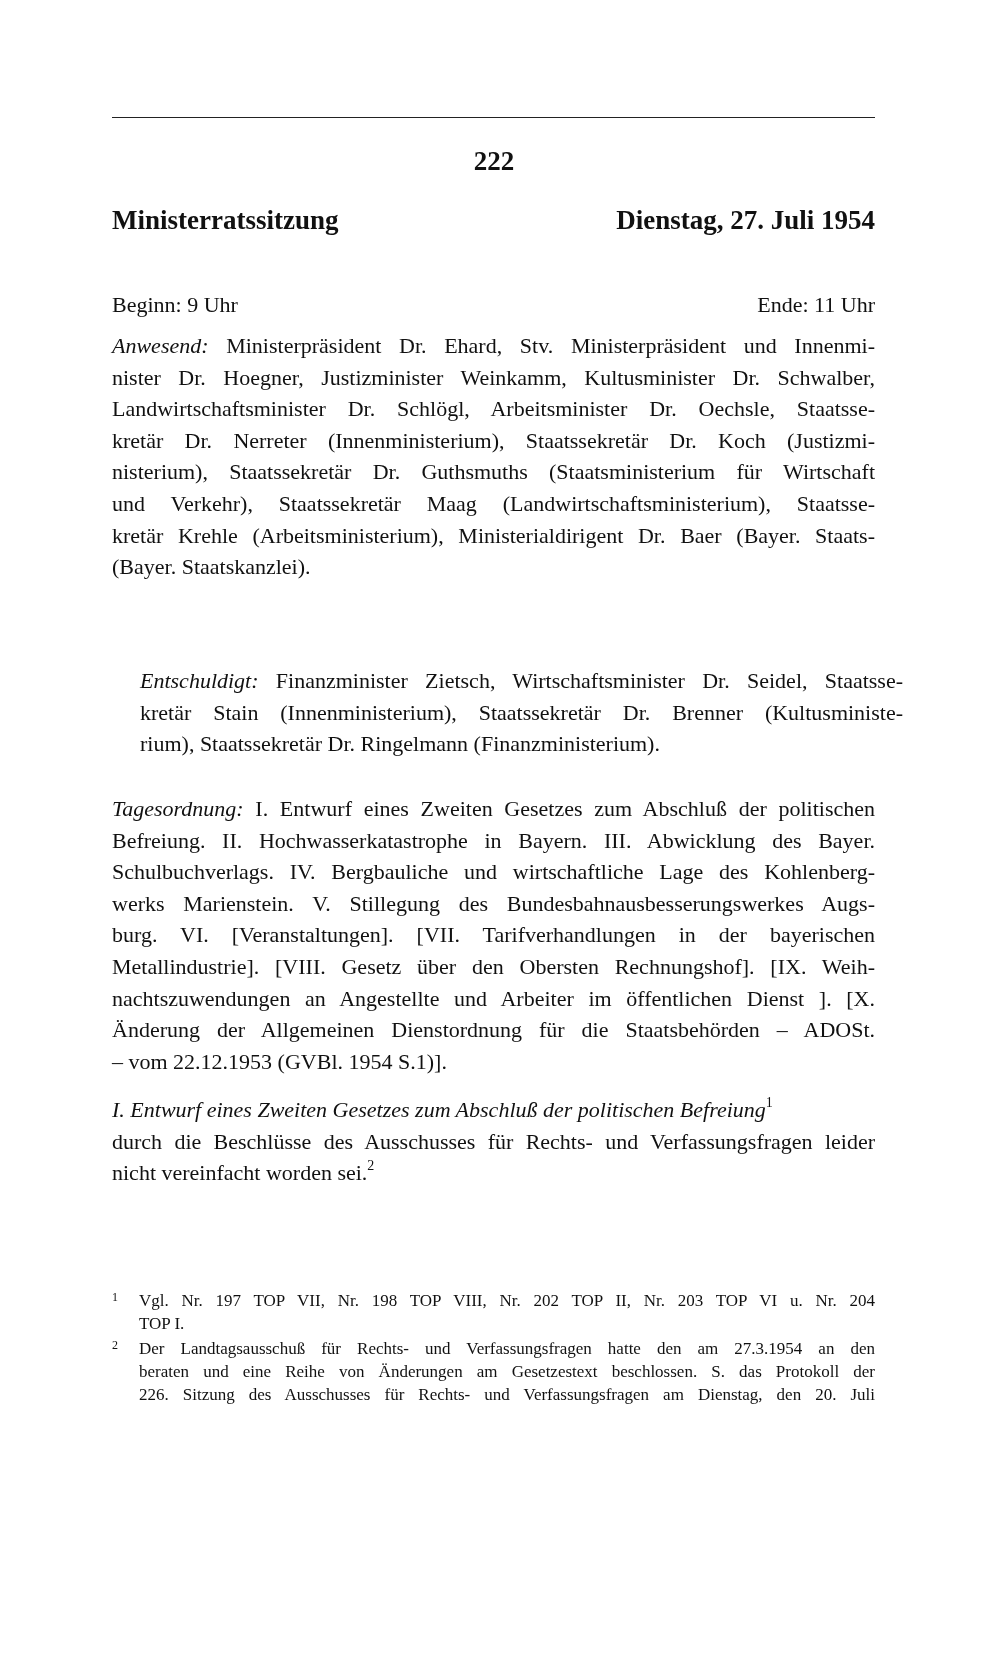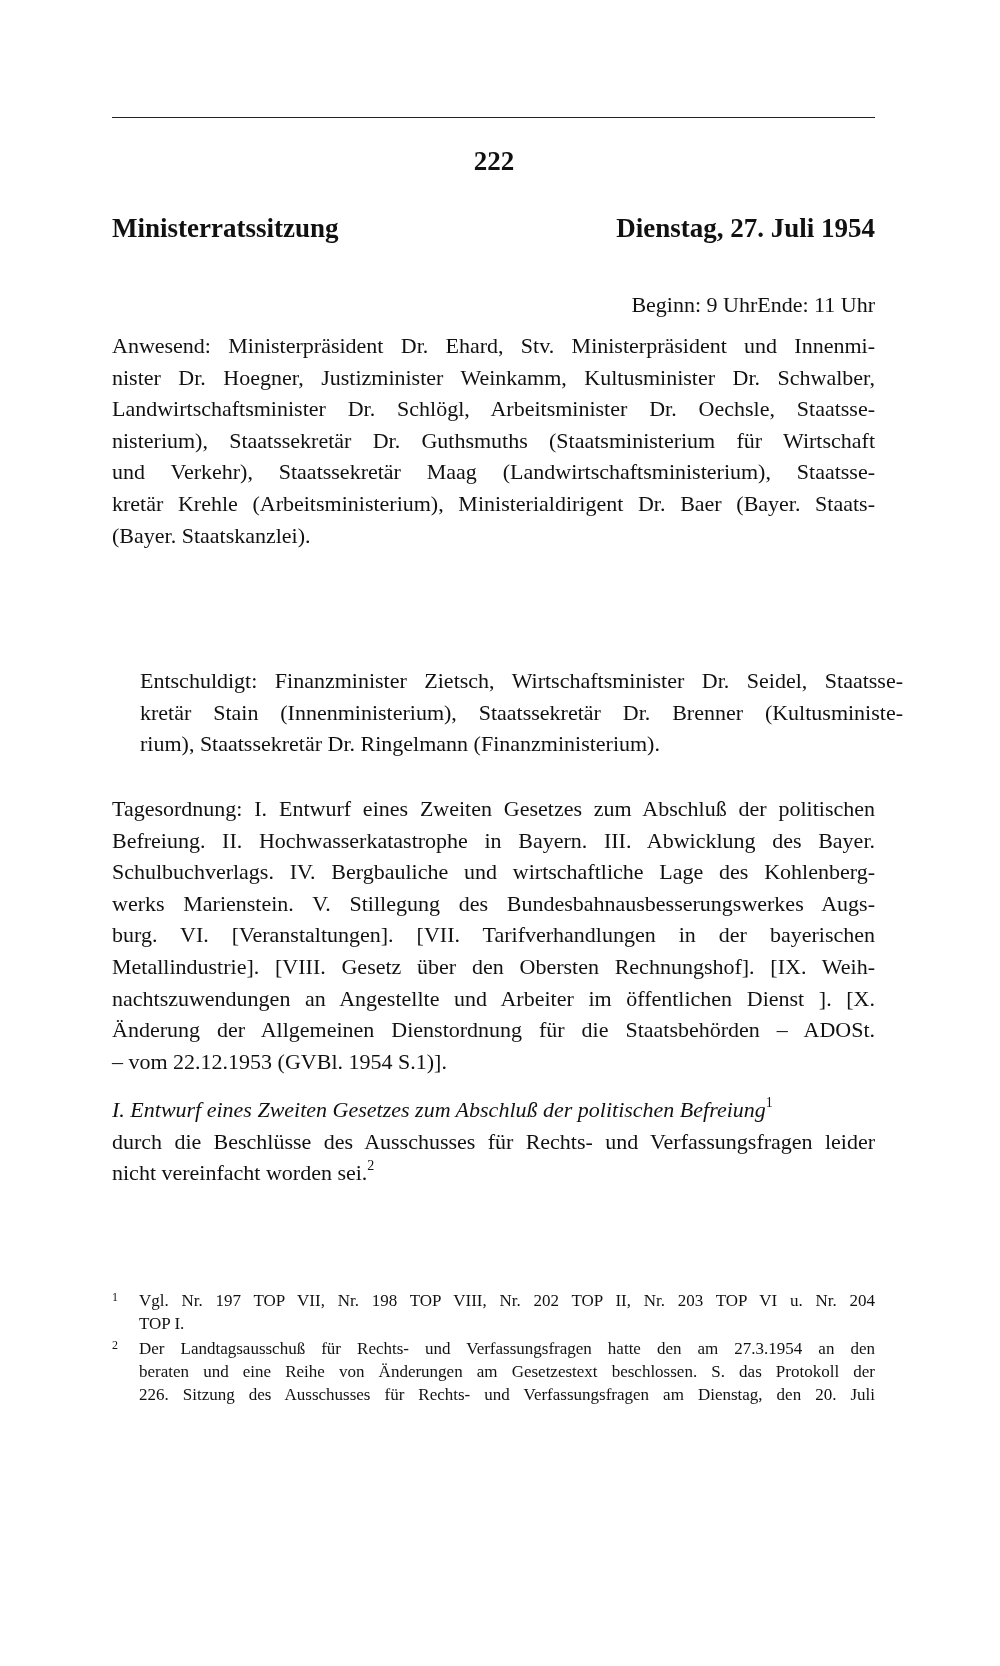--- a/index.html
+++ b/index.html
@@ -1,27 +1,27 @@
 <!DOCTYPE html>
 <html><head>
 <meta charset="utf-8">
 <style>
   html, body { margin: 0; padding: 0; background: #ffffff; }
   body { width: 1000px; height: 1666px; position: relative; overflow: hidden;
          font-family: "Liberation Serif", "DejaVu Serif", serif; color: #111; }
   .rule { position: absolute; left: 112px; width: 763px; top: 117px; height: 0; border-top: 1.5px solid #222; }
   .pagenum { position: absolute; top: 146px; left: 0; width: 1000px; text-align: center;
              font-size: 27px; font-weight: bold; margin-left: -6px; }
-  .header { position: absolute; top: 213px; left: 112px; width: 763px; display: flex; justify-content: space-between;
+  .header { position: absolute; top: 205px; left: 112px; width: 763px; display: flex; justify-content: space-between;
             font-size: 27px; font-weight: bold; }
-  .times { position: absolute; top: 292px; left: 112px; width: 763px; display: flex; justify-content: flex-end;
+  .times { position: absolute; top: 292px; left: 112px; width: 763px; display: flex; justify-content: space-between;
            font-size: 22px; }
   .block { position: absolute; left: 112px; width: 763px; font-size: 22px; line-height: 31.6px; text-align: justify;
            hyphens: manual; }
-  .block .lbl, .block i { }
+  .block .lbl, .block i { font-style: italic; }
   .fn-area { position: absolute; left: 112px; width: 763px; top: 1289px; font-size: 17px; line-height: 23px; }
   .fn { position: relative; padding-left: 27px; text-align: justify; }
   .fn .num { position: absolute; left: 0; top: -3px; font-size: 12px; }
   sup { font-size: 14px; line-height: 0; position: relative; top: -2px; }
   .line { display: block; text-align: justify; text-align-last: justify; }
   .line.last { text-align-last: left; }
 </style>
 </head>
 <body>
 
@@ -36,20 +36,21 @@
 
 <div class="times">
   <span>Beginn: 9 Uhr</span>
   <span>Ende: 11 Uhr</span>
 </div>
 
 <div class="block" style="top:330px;">
   <span class="line"><span class="lbl">Anwesend:</span><span> Ministerpräsident Dr. Ehard, Stv. Ministerpräsident und Innenmi-</span></span>
   <span class="line">nister Dr. Hoegner, Justizminister Weinkamm, Kultusminister Dr. Schwalber,</span>
   <span class="line">Landwirtschaftsminister Dr. Schlögl, Arbeitsminister Dr. Oechsle, Staatsse-</span>
+  <span class="line">kretär Dr. Nerreter (Innenministerium), Staatssekretär Dr. Koch (Justizmi-</span>
   <span class="line">nisterium), Staatssekretär Dr. Guthsmuths (Staatsministerium für Wirtschaft</span>
   <span class="line">und Verkehr), Staatssekretär Maag (Landwirtschaftsministerium), Staatsse-</span>
   <span class="line">kretär Krehle (Arbeitsministerium), Ministerialdirigent Dr. Baer (Bayer. Staats-</span>
   <span class="line last">(Bayer. Staatskanzlei).</span>
 </div>
 
 <div class="block" style="top:665px;margin-left:28px;">
   <span class="line"><span class="lbl">Entschuldigt:</span><span> Finanzminister Zietsch, Wirtschaftsminister Dr. Seidel, Staatsse-</span></span>
   <span class="line">kretär Stain (Innenministerium), Staatssekretär Dr. Brenner (Kultusministe-</span>
   <span class="line last">rium), Staatssekretär Dr. Ringelmann (Finanzministerium).</span>

